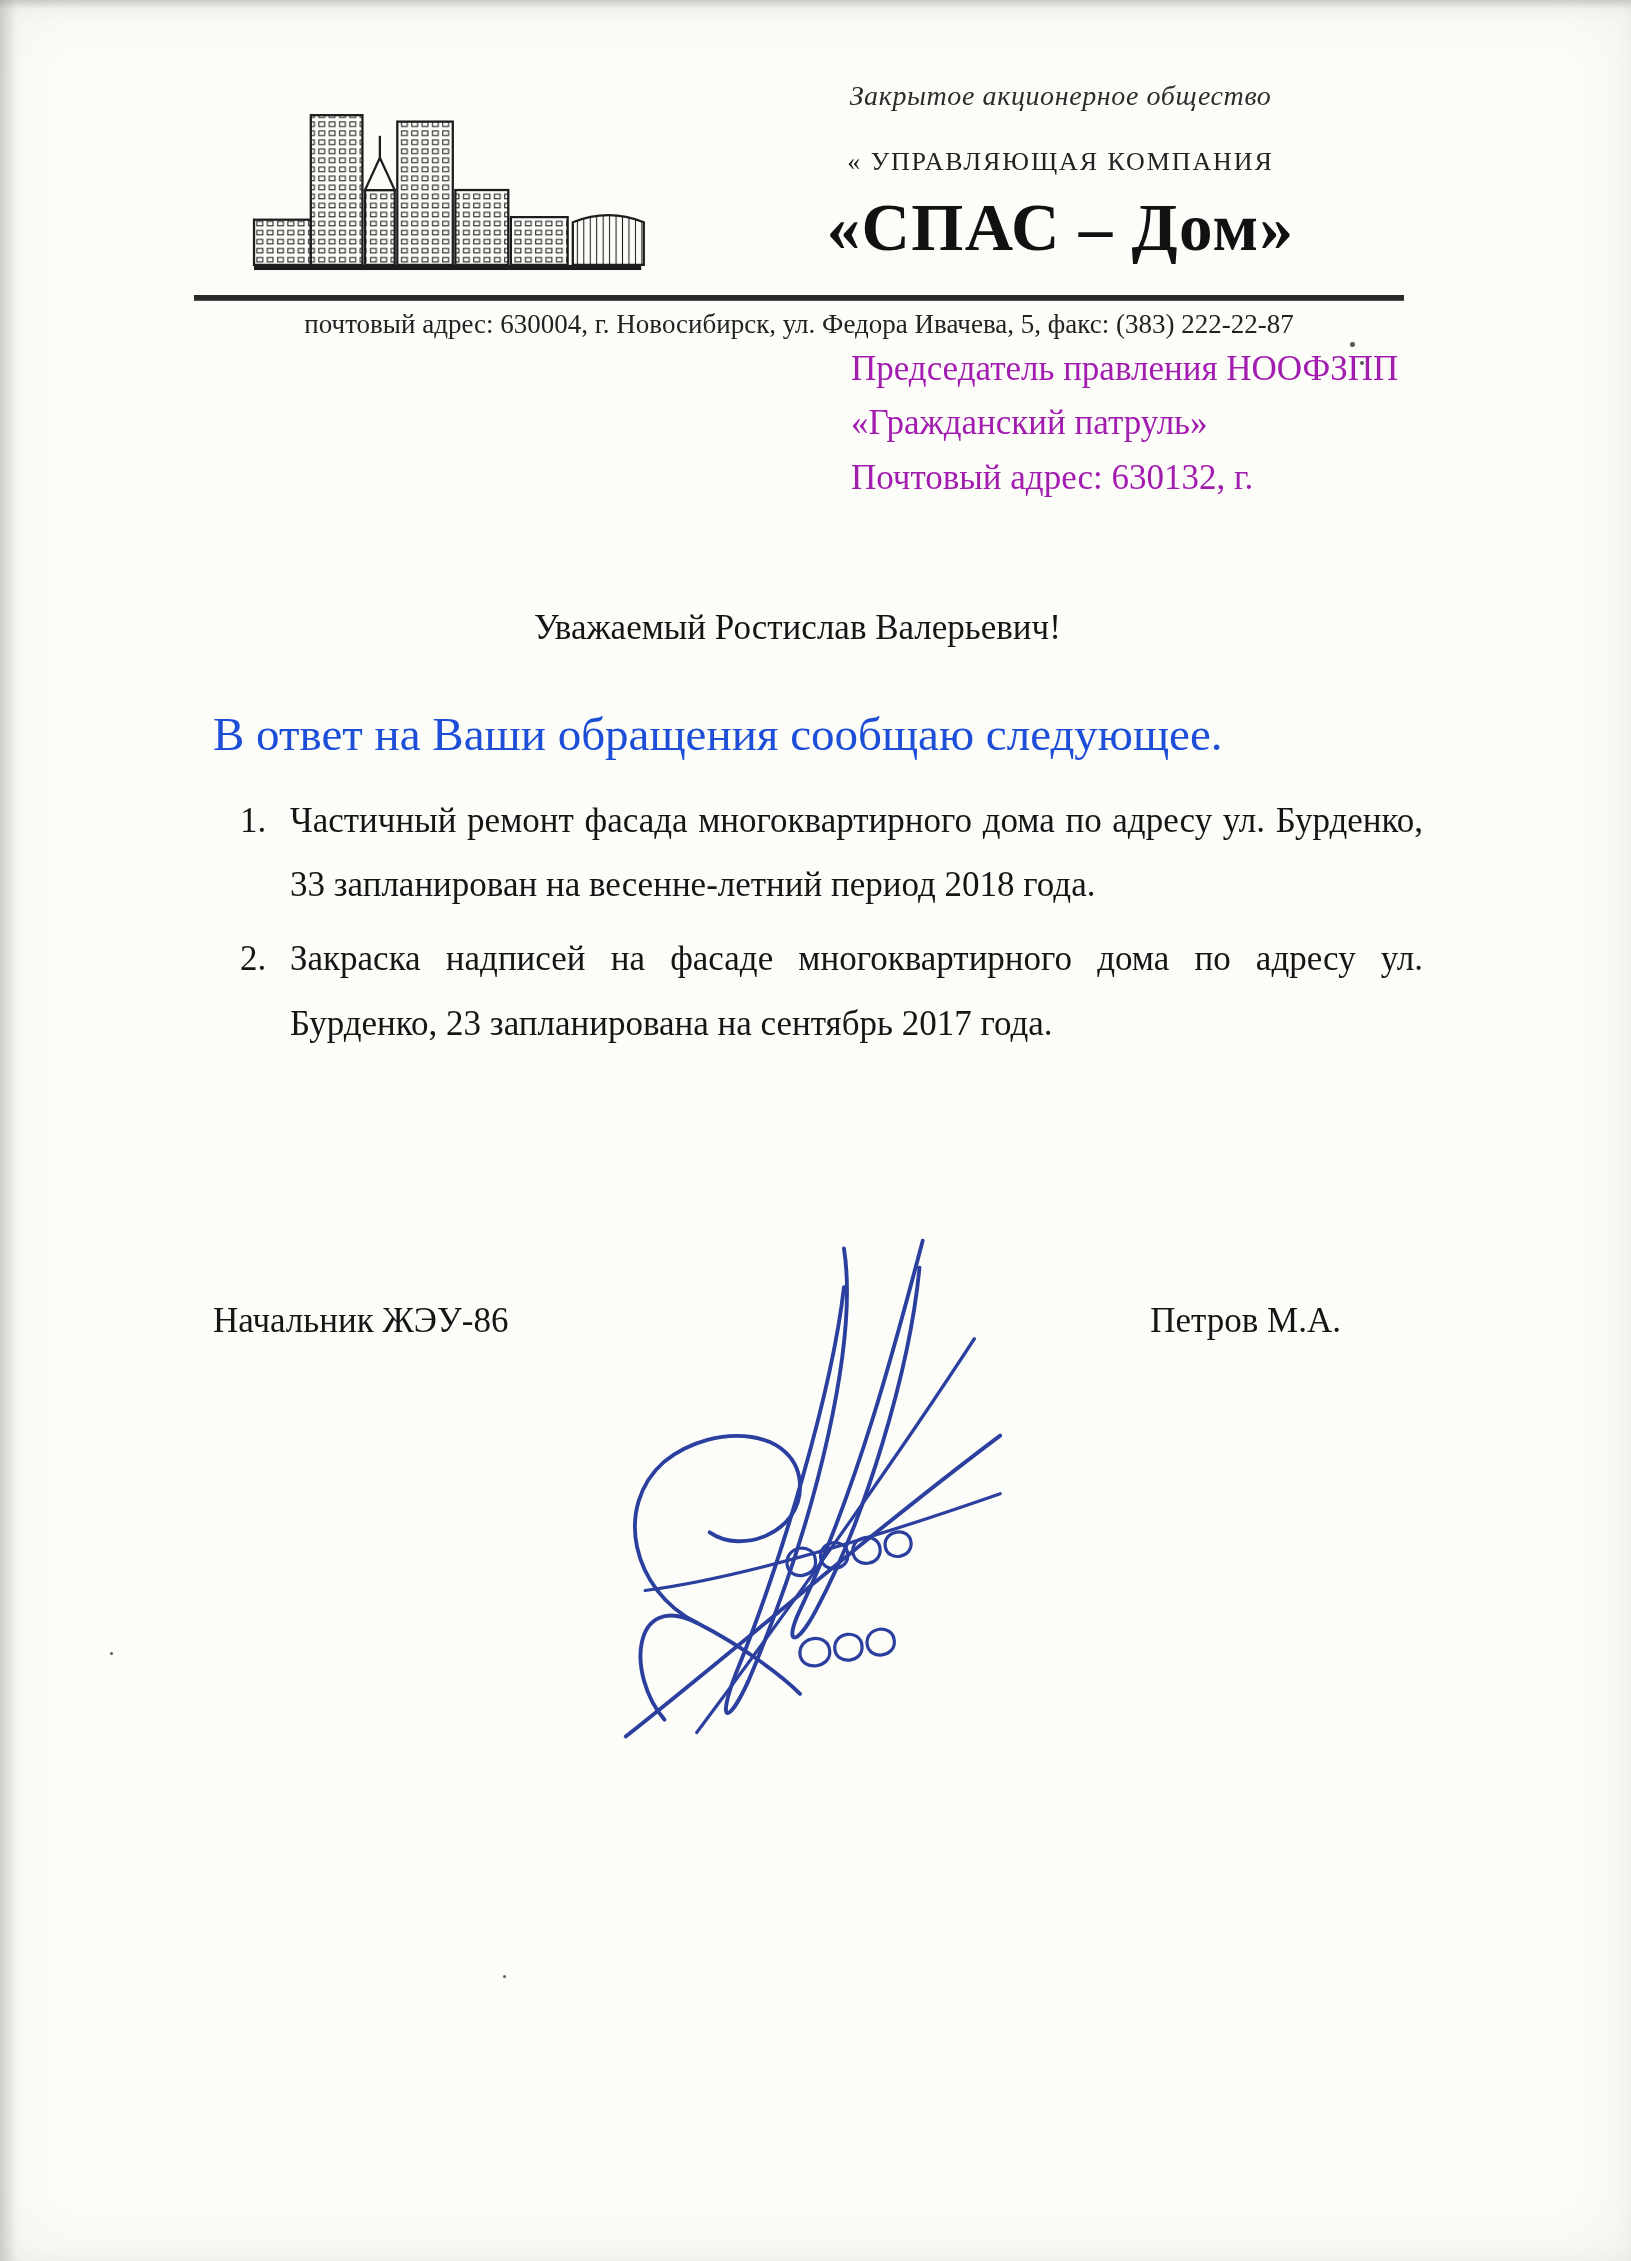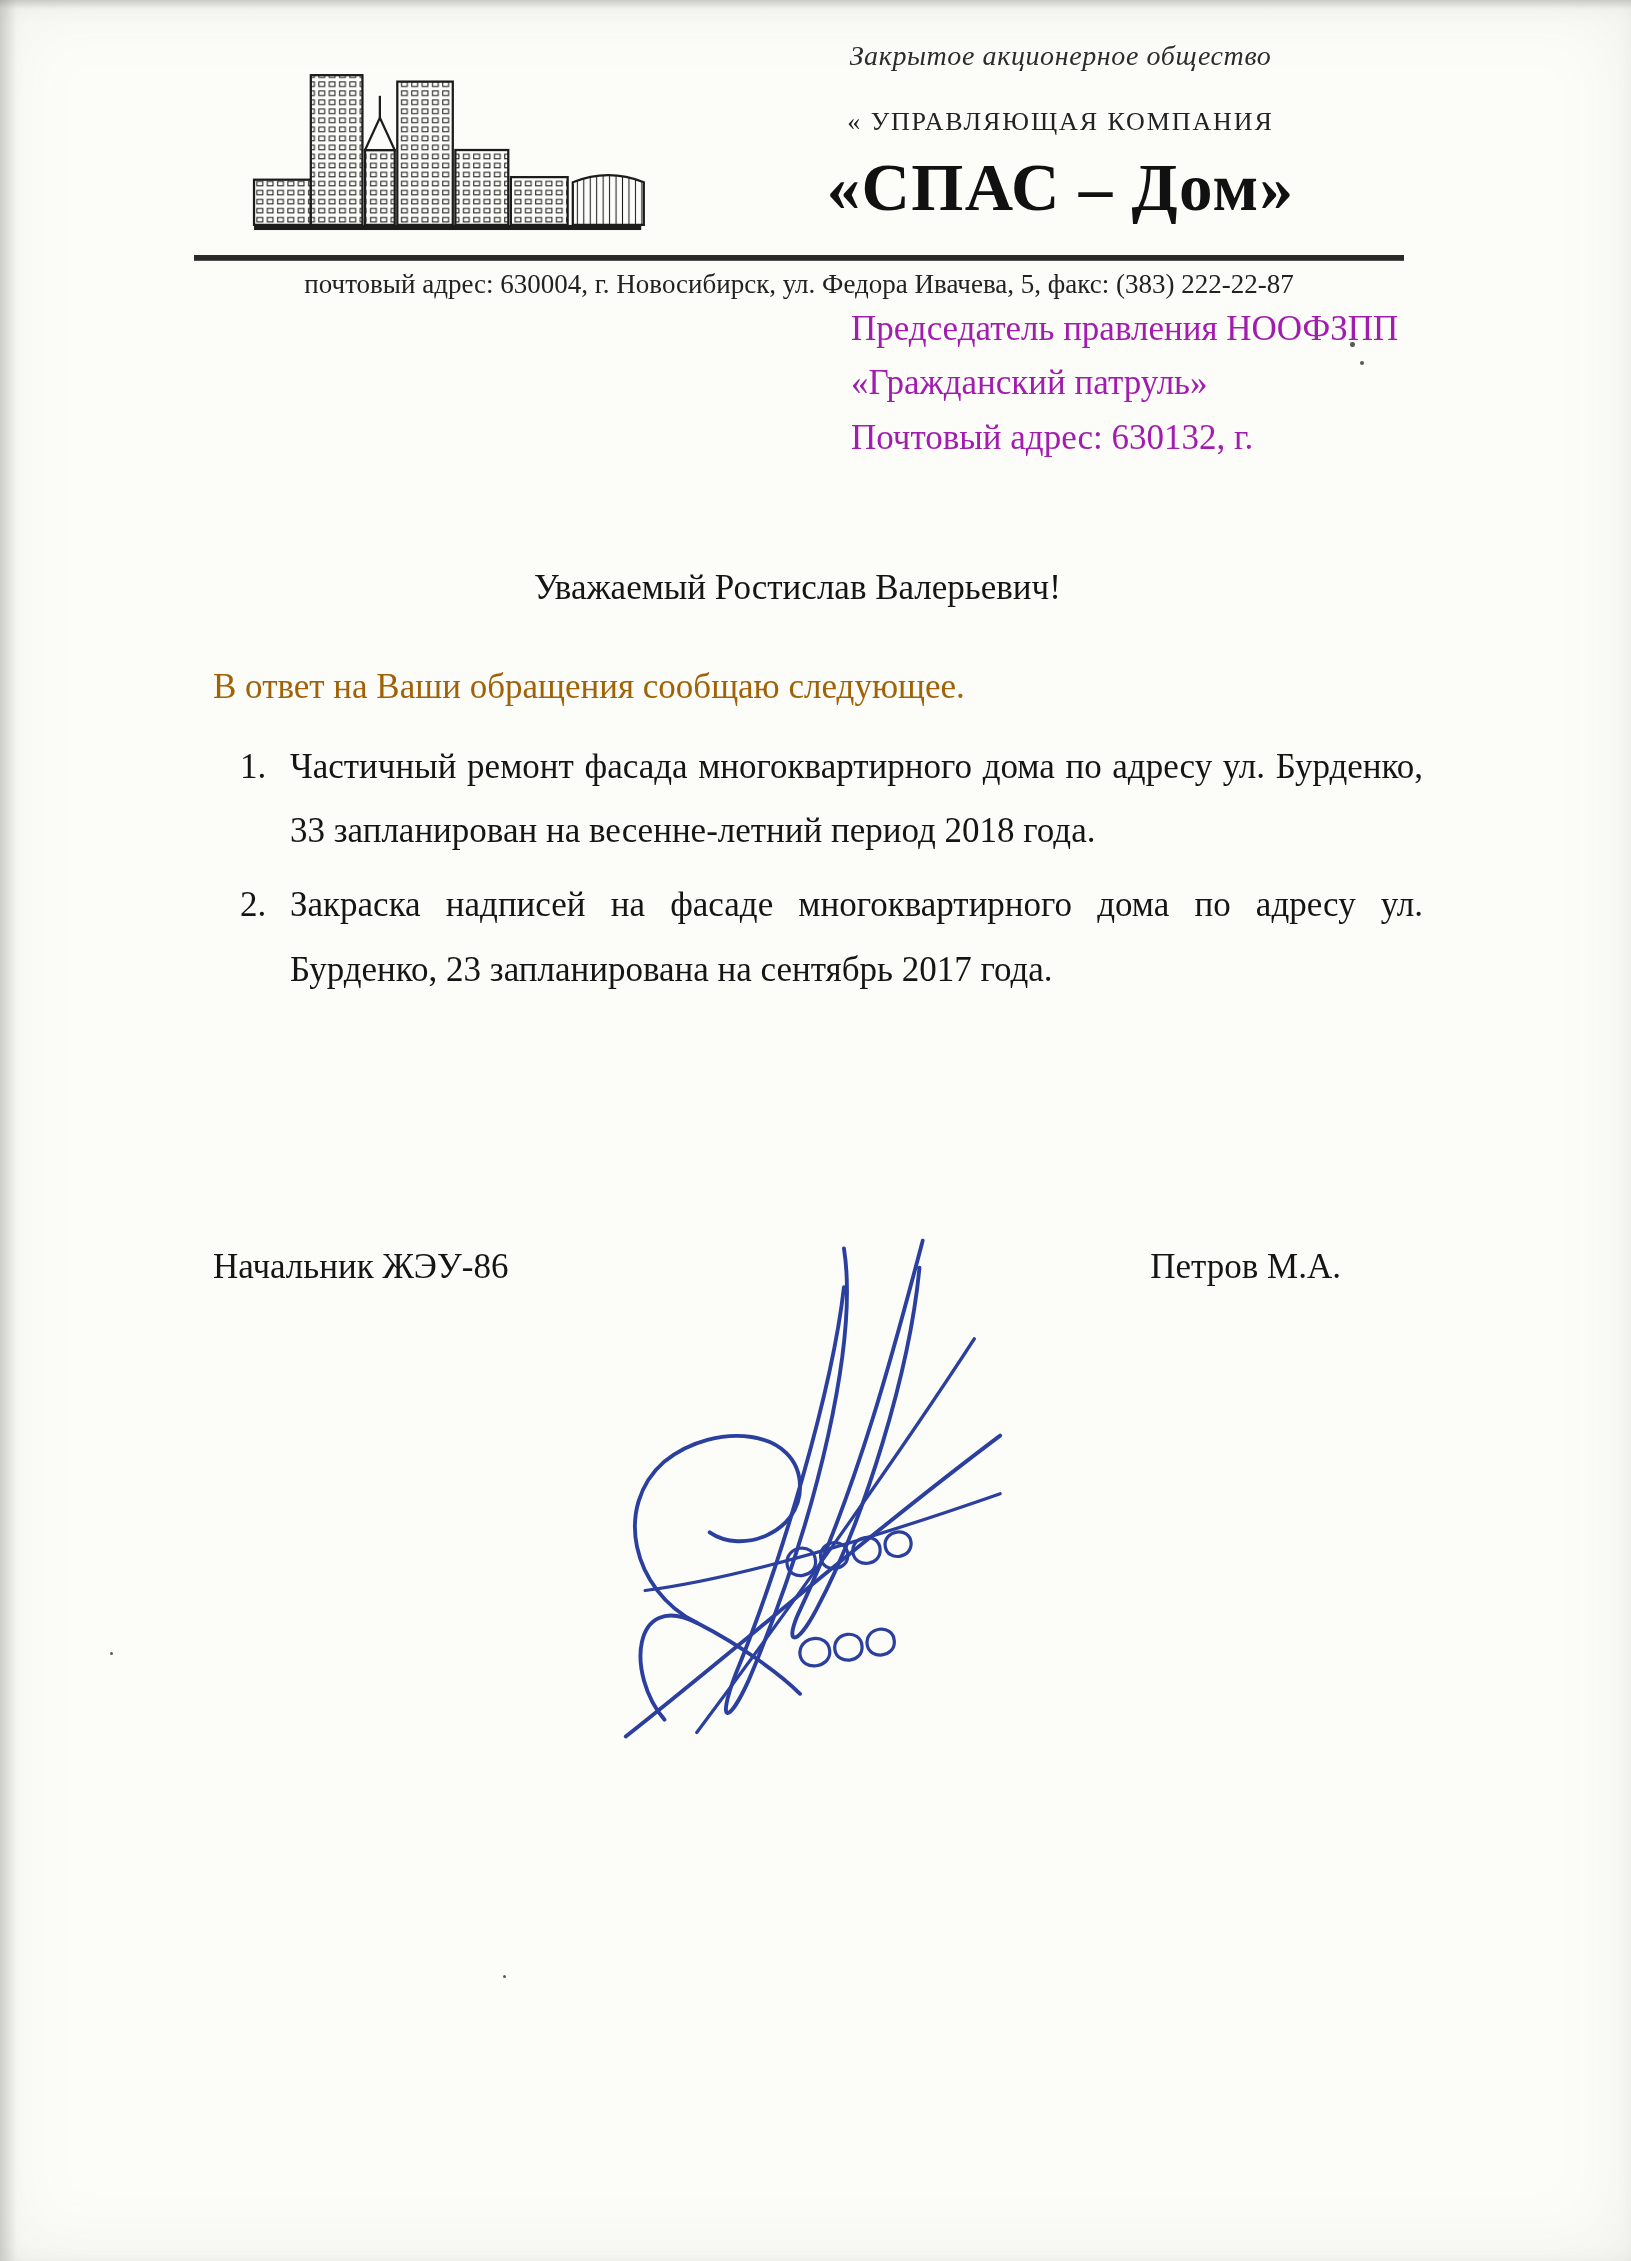--- a/index.html
+++ b/index.html
@@ -21,21 +21,21 @@
     position: absolute; left: 0; top: 0; width: 100%; height: 9px;
     background: linear-gradient(180deg, rgba(90,90,85,0.22), rgba(0,0,0,0));
   }
   .page::after { 
     content: "";
     position: absolute; left: 0; top: 0; width: 17px; height: 100%;
     background: linear-gradient(90deg, rgba(90,90,85,0.20), rgba(0,0,0,0));
   }
 
   
-  .letterhead { padding-top: 30px; }
+  .letterhead { padding-top: 70px; }
   .header-top {
     display: flex;
     align-items: flex-start;
     padding-left: 245px;
     padding-right: 168px;
   }
   .logo-wrap { width: 413px; flex: 0 0 auto; margin-top: 23px; }
   .logo-wrap svg { display: block; width: 413px; height: 185px; }
 
   .header-text { flex: 1 1 auto; text-align: center; padding-top: 10.3px; }
@@ -89,22 +89,22 @@
   .salutation {
     margin-top: 102px;
     margin-left: 534px;
     font-size: 35px;
     color: #151515;
   }
   .intro {
     margin-top: 59px;
     margin-left: 213px;
     margin-right: 207px;
-    font-size: 35px;
-    color: #a16207;
+    font-size: 47px;
+    color: #1d4ed8;
   }
   .num-list { margin-top: 28px; }
   .num-item {
     display: flex;
     margin-left: 240px;
     margin-right: 208px;
     margin-bottom: 9px;
     font-size: 35px;
     line-height: 1.85;
     color: #151515;

